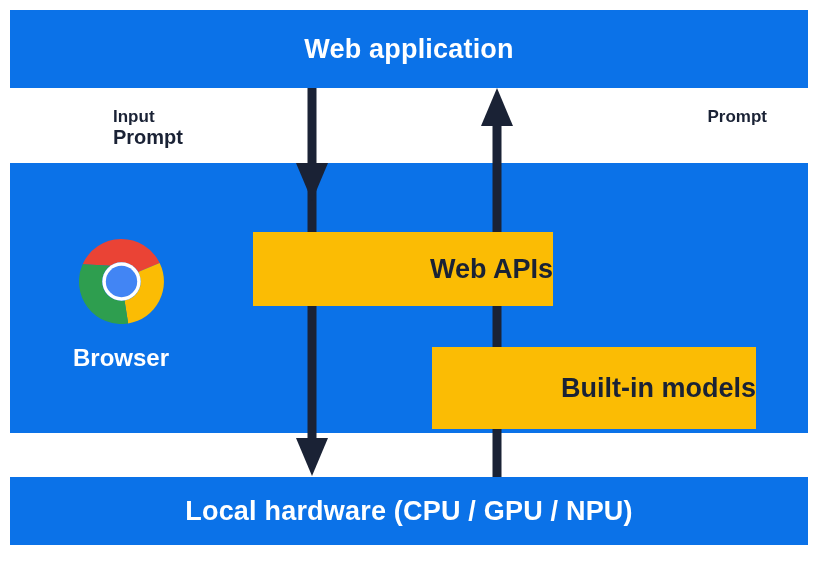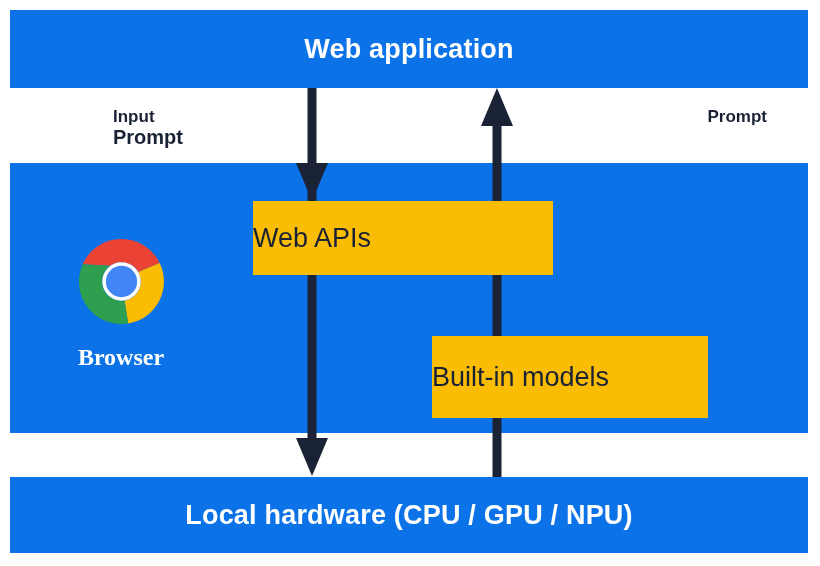--- a/index.html
+++ b/index.html
@@ -9,39 +9,39 @@
   }
   html,body{margin:0;padding:0;background:#ffffff;}
   .canvas{
     position:relative;width:820px;height:566px;background:var(--white);
     font-family:"Liberation Sans", sans-serif;overflow:hidden;border-radius:21px;
   }
   .bar{position:absolute;left:10px;width:798px;background:var(--blue);
        display:flex;align-items:center;justify-content:center;}
   .bar-top{top:10px;height:78px;}
   .bar-middle{top:163px;height:270px;}
-  .bar-bottom{top:477px;height:76px;}
+  .bar-bottom{top:477px;height:68px;}
   .bar-title{color:var(--white);font-weight:700;font-size:27px;letter-spacing:0.2px;}
   .io-group{position:absolute;top:106px;line-height:21px;color:var(--dark);}
   .io-left{left:113px;text-align:left;}
   .io-right{right:53px;text-align:right;}
   .io-title{font-size:17px;font-weight:700;}
   .io-value{font-size:20px;font-weight:700;}
   .arrow-layer{position:absolute;left:0;top:0;width:820px;height:566px;z-index:2;pointer-events:none;}
   .arrow-shape{fill:var(--dark);}
   .ybox{position:absolute;background:var(--yellow);z-index:3;
-        display:flex;flex-direction:column;align-items:flex-start;justify-content:center;
-        color:var(--dark);font-weight:400;font-size:27px;text-align:center;}
+        display:flex;flex-direction:column;align-items:flex-end;justify-content:center;
+        color:var(--dark);font-weight:700;font-size:27px;text-align:center;margin-top:31px;}
   .ybox-webapis{left:253px;top:201px;width:300px;height:74px;}
-  .ybox-builtin{left:432px;top:336px;width:276px;height:82px;line-height:34px;}
+  .ybox-builtin{left:432px;top:316px;width:324px;height:82px;line-height:34px;}
   .chrome-logo{position:absolute;left:79px;top:239px;width:85px;height:85px;z-index:3;}
   .logo-red{fill:var(--chrome-red);} .logo-yellow{fill:var(--chrome-yellow);}
   .logo-green{fill:var(--chrome-green);} .logo-ring{fill:var(--white);} .logo-blue{fill:var(--chrome-blue);}
   .browser-label{position:absolute;left:21px;top:344px;width:200px;text-align:center;z-index:3;
-                 color:var(--white);font-weight:700;font-size:24px;font-family:Liberation Serif, serif;}
+                 color:var(--white);font-weight:700;font-size:24px;}
 </style>
 </head>
 <body>
 
 <div class="canvas">
 
   <div class="bar bar-top">
     <span class="bar-title">Web application</span>
   </div>
 

